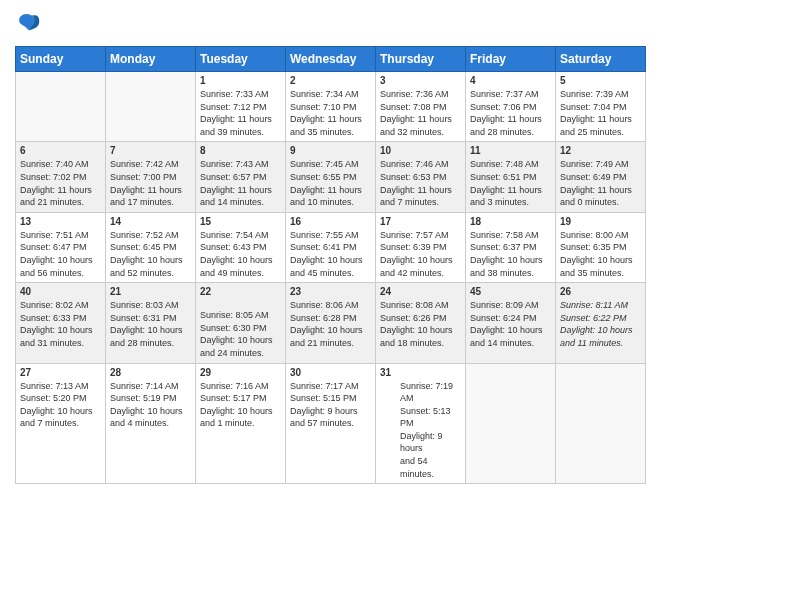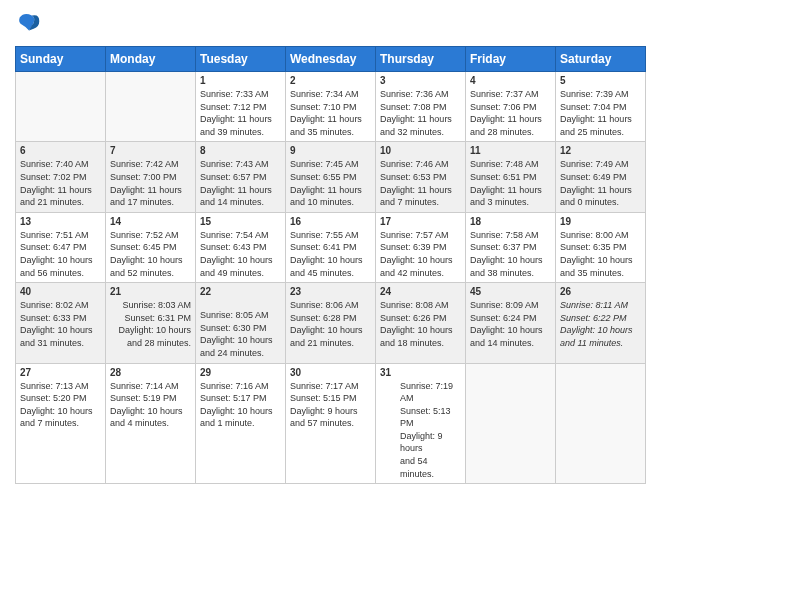--- a/index.html
+++ b/index.html
@@ -285,21 +285,21 @@
         <tr class="week-row row-4">
           <td>
             <span class="day-num">40</span>
             <div class="day-info" style="white-space: pre-line;">Sunrise: 8:02 AM
 Sunset: 6:33 PM
 Daylight: 10 hours
 and 31 minutes.</div>
           </td>
           <td>
             <span class="day-num">21</span>
-            <div class="day-info" style="white-space: pre-line; text-align: right;">Sunrise: 8:03 AM
+            <div class="day-info" style="white-space: pre-line;">Sunrise: 8:03 AM
 Sunset: 6:31 PM
 Daylight: 10 hours
 and 28 minutes.</div>
           </td>
           <td>
             <span class="day-num">22</span>
             <div class="day-info" style="white-space: pre-line; margin-top: 12px;">Sunrise: 8:05 AM
 Sunset: 6:30 PM
 Daylight: 10 hours
 and 24 minutes.</div>

